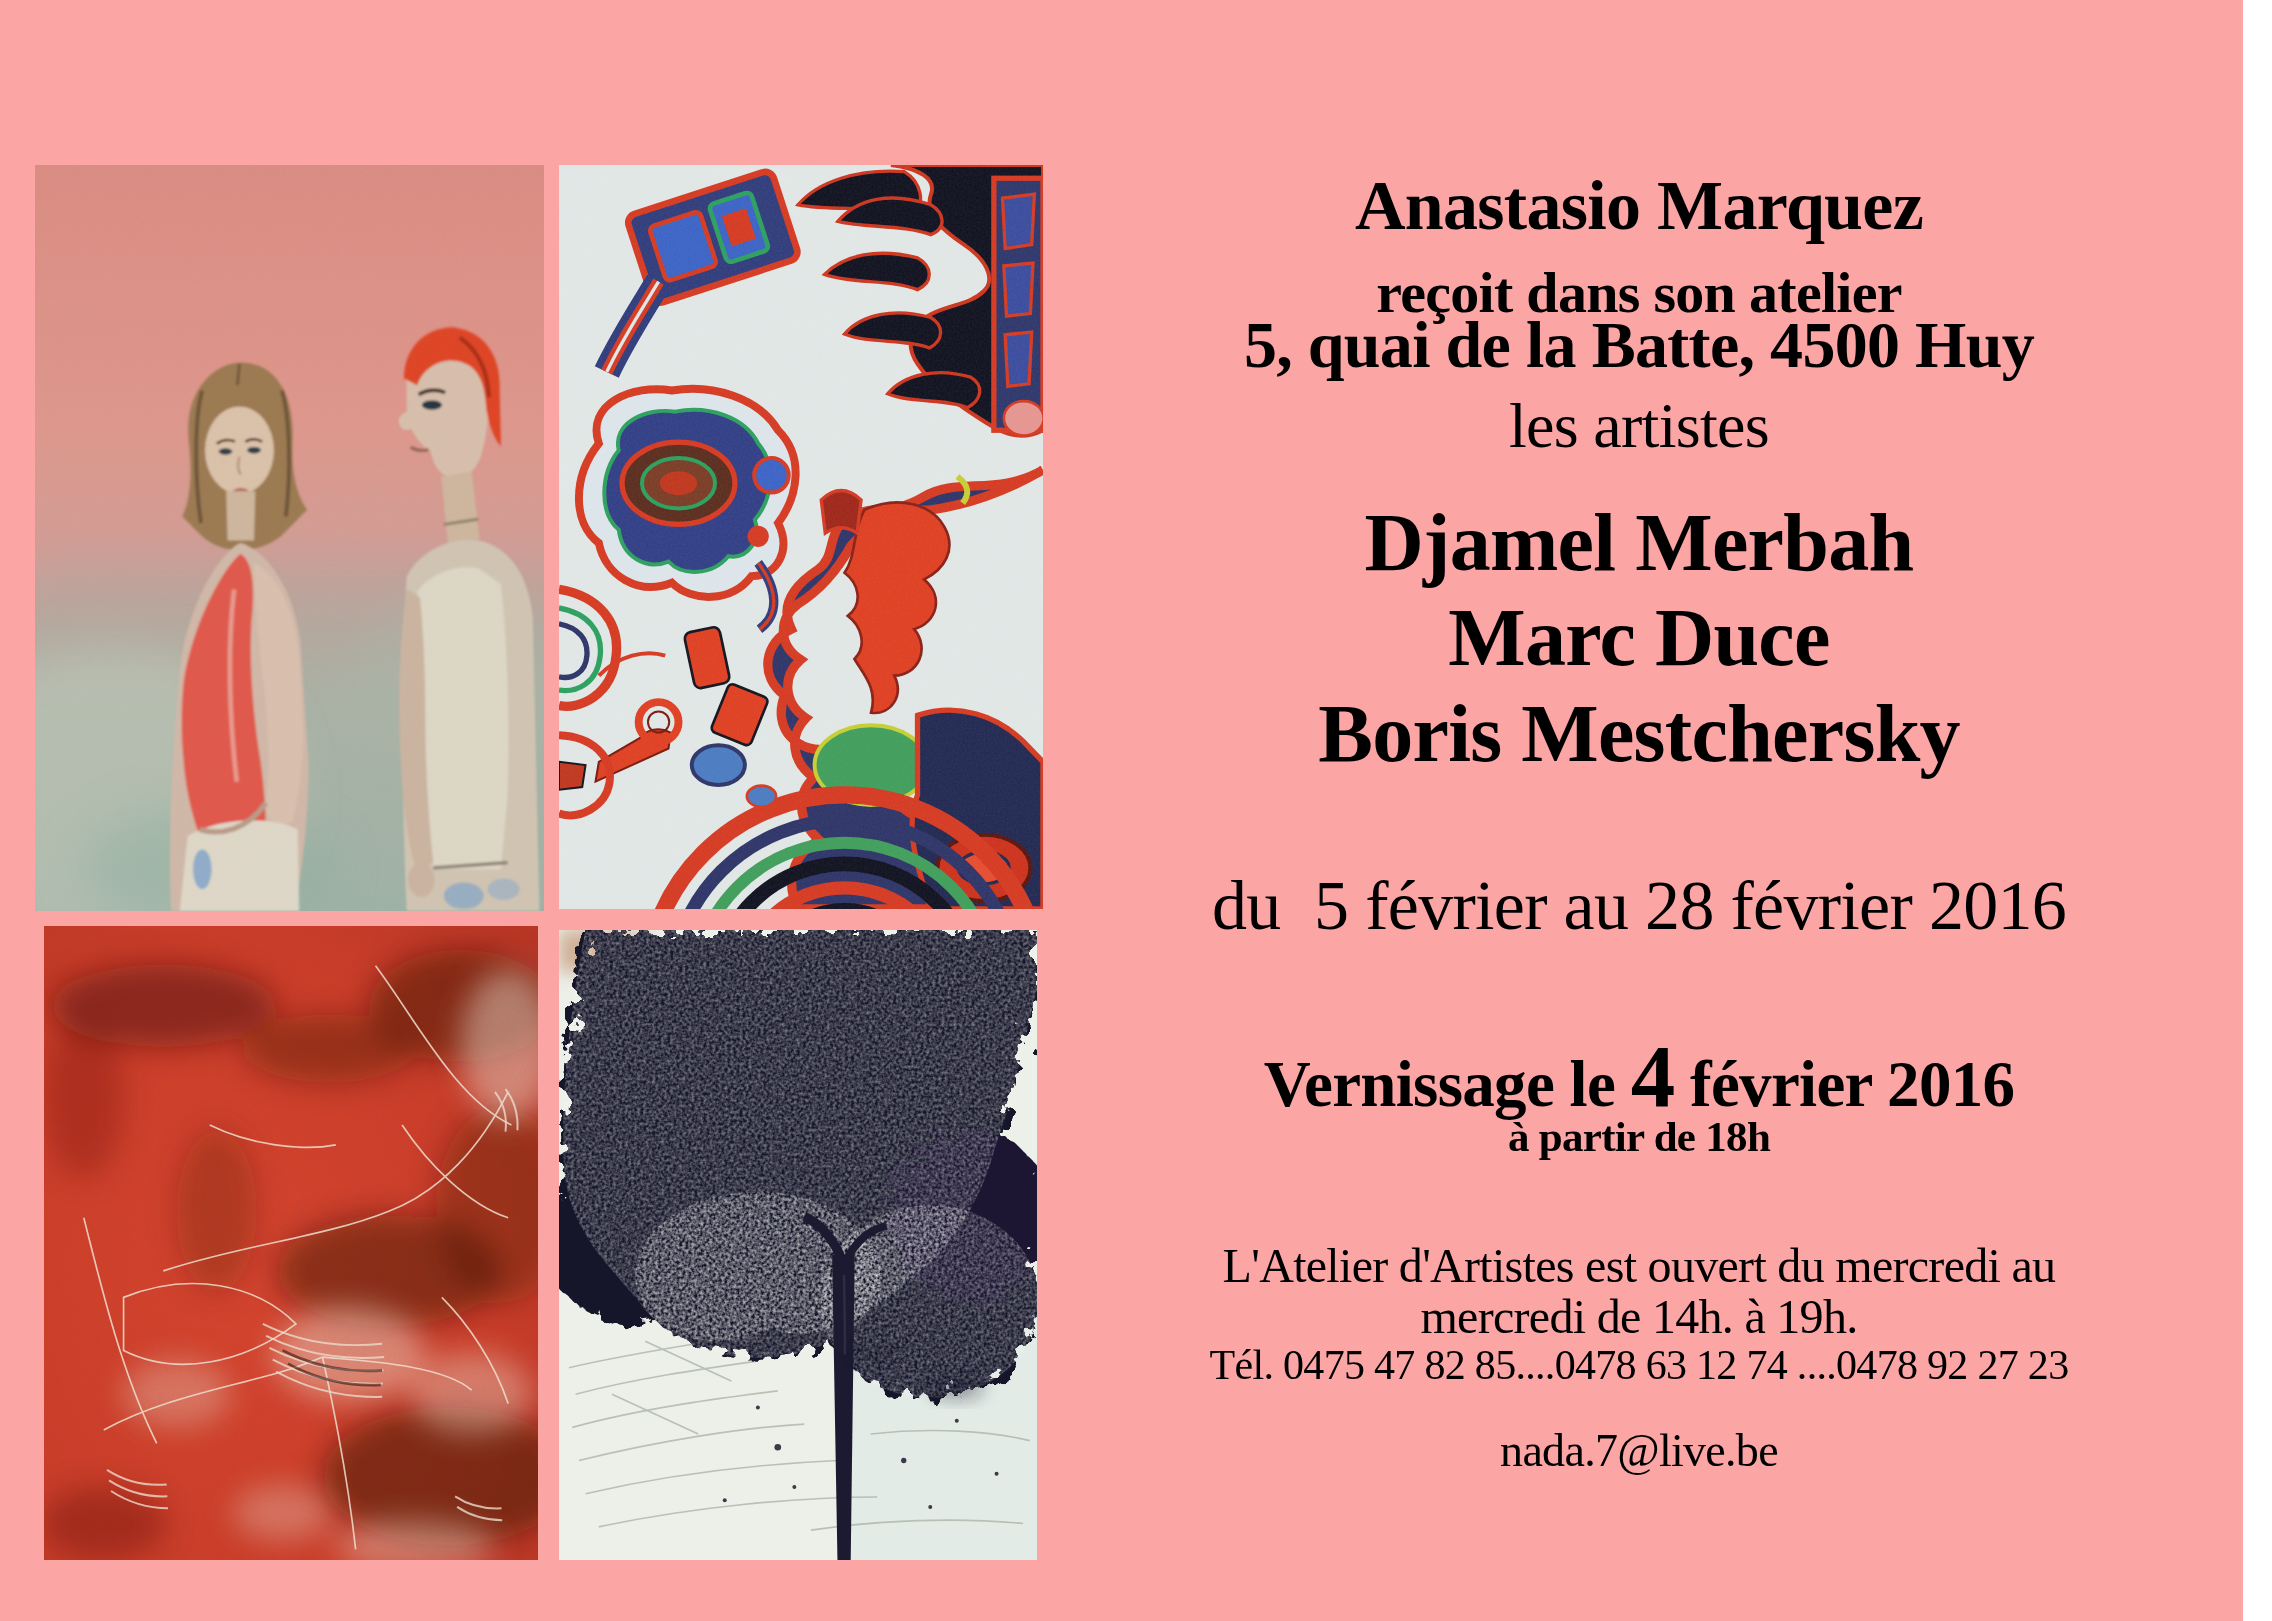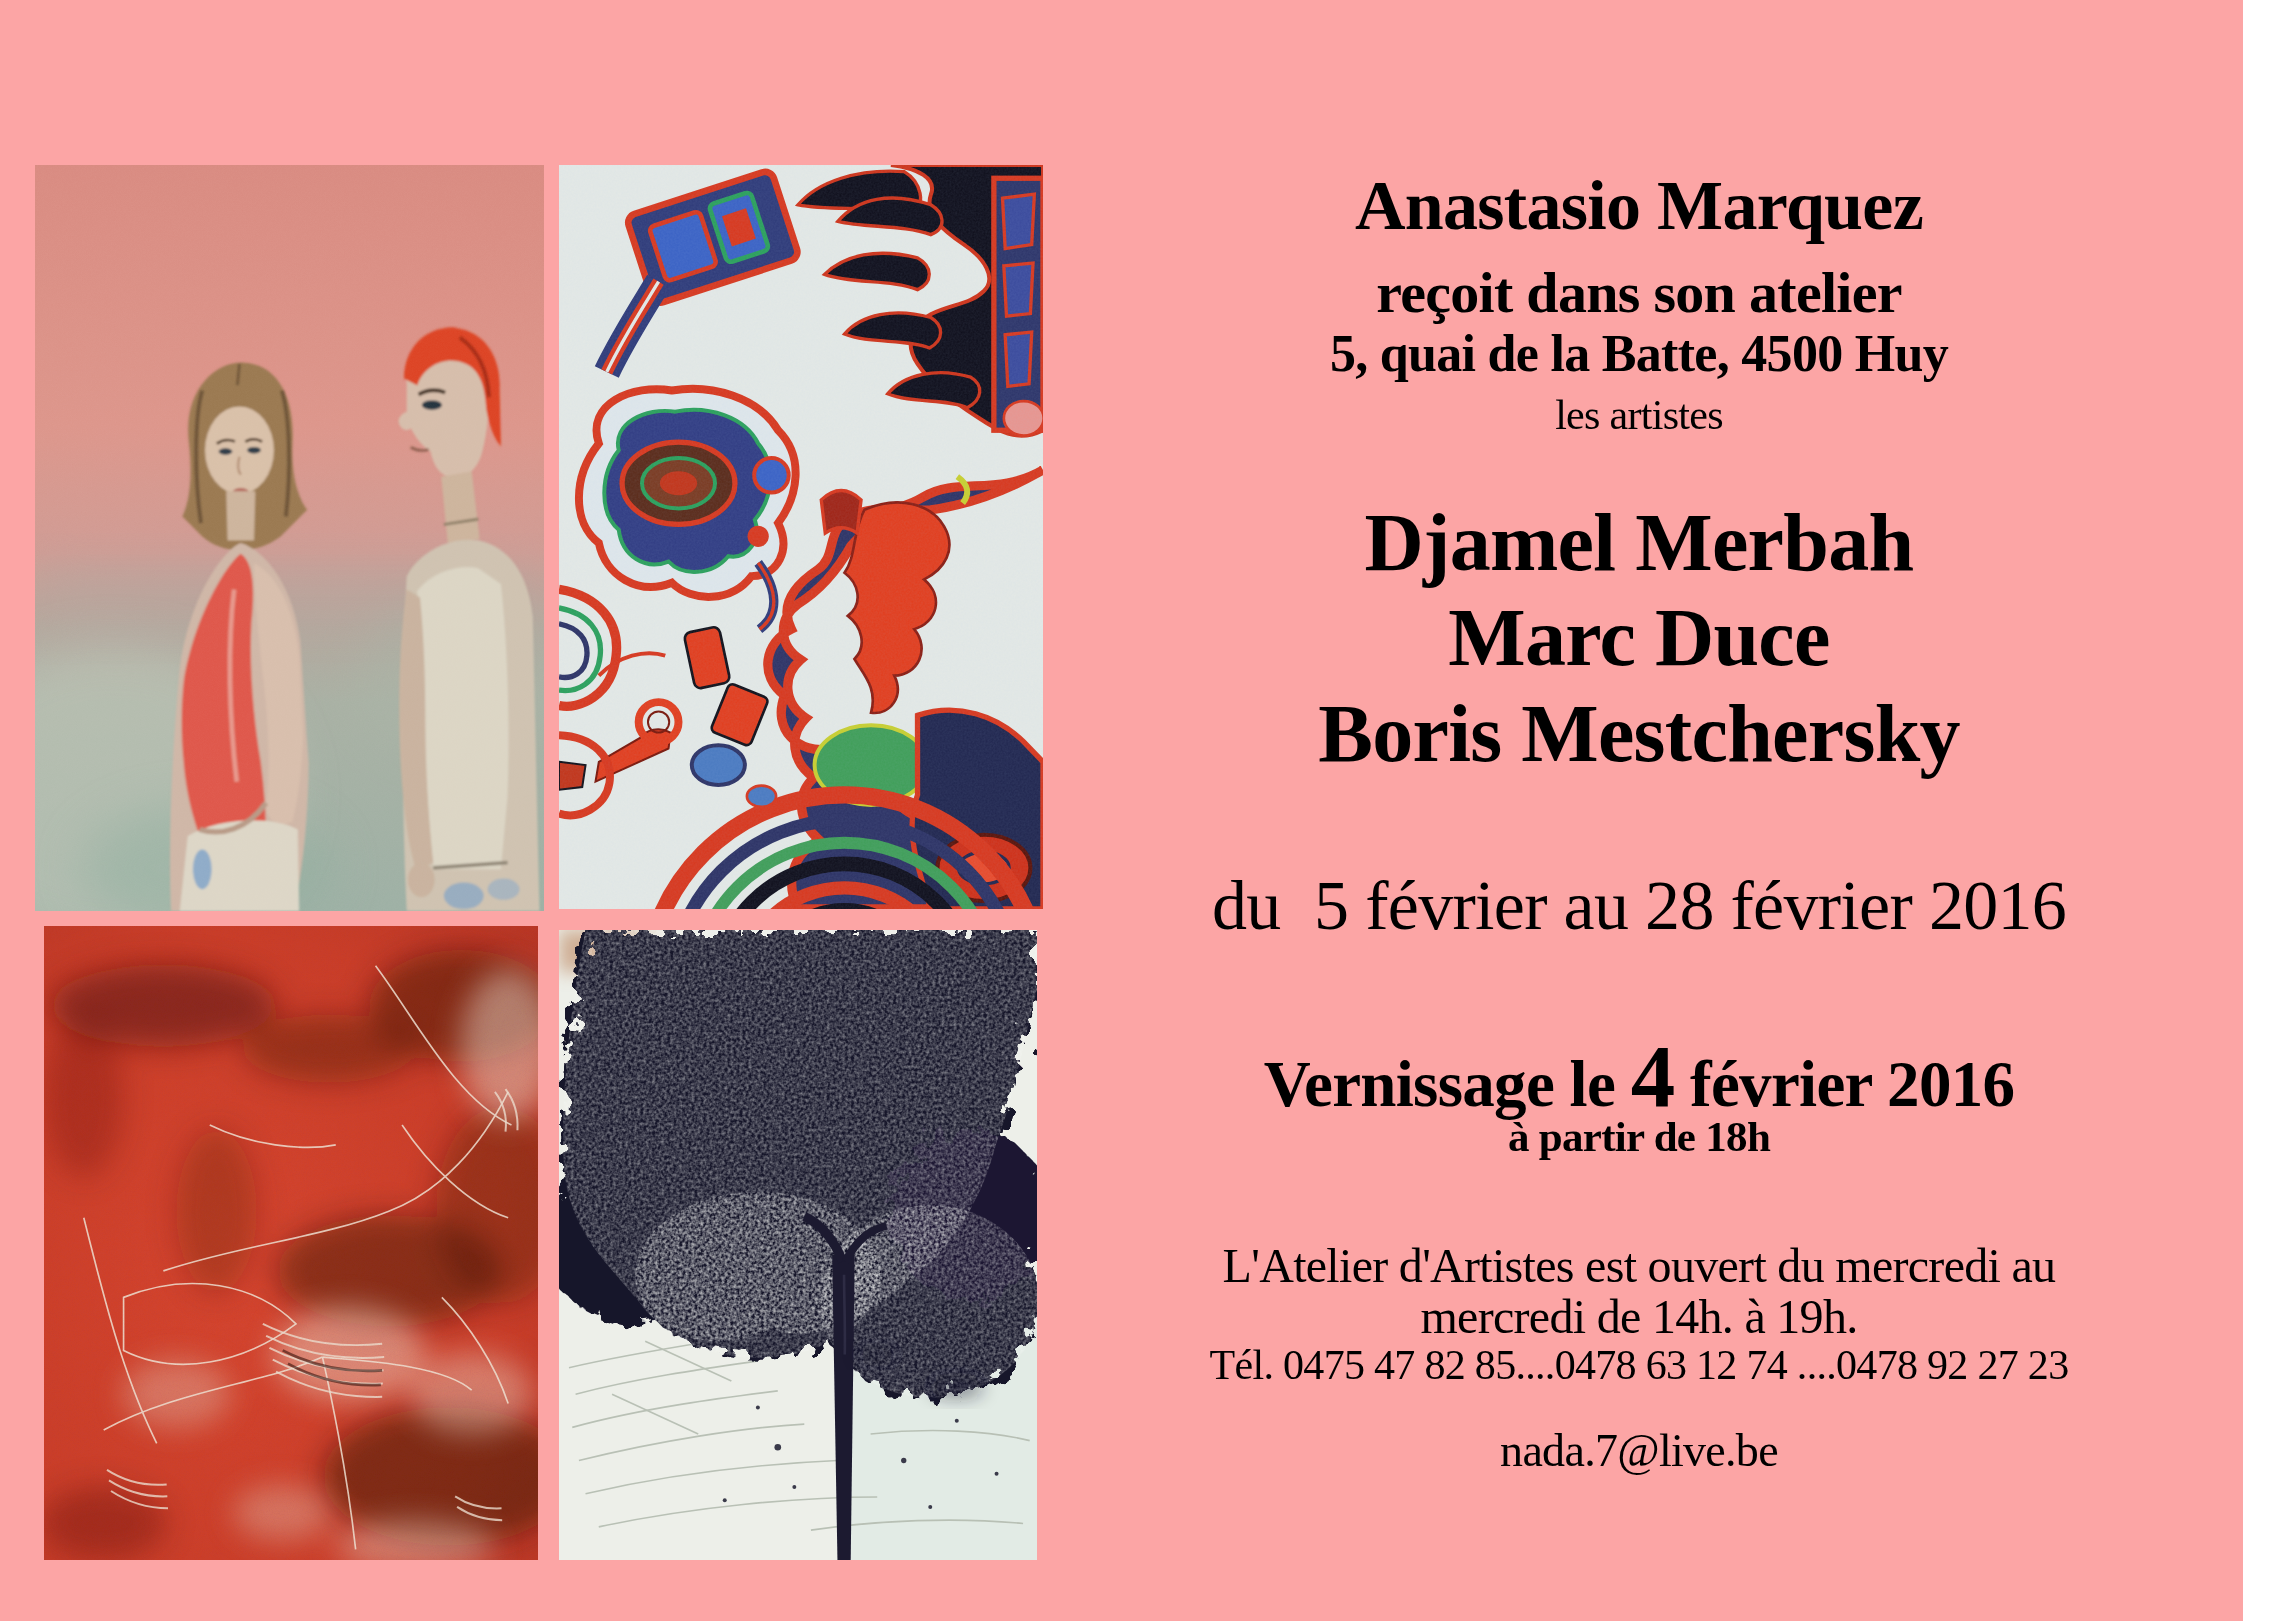--- a/index.html
+++ b/index.html
@@ -23,22 +23,22 @@
     position:absolute;
     left:1042px;width:1194px;
     text-align:center;
     line-height:1;
     white-space:pre;
     letter-spacing:-0.7px;
   }
   .b{font-weight:bold;}
   .l-host   {top:171px; font-size:70px;}
   .l-intro  {top:264px; font-size:58px;font-family:Liberation Serif, serif;}
-  .l-addr   {top:328px; font-size:52px;}
-  .l-lesart {top:394px; font-size:42px;}
+  .l-addr   {top:312px; font-size:66px;}
+  .l-lesart {top:394px; font-size:64px;}
   .l-a0     {top:502px; font-size:82px;}
   .l-a1     {top:597px; font-size:82px;}
   .l-a2     {top:693px;font-size:82px;}
   .l-dates  {top:871px;font-size:70px;}
   .l-vern   {top:1032px;font-size:65px;}
   .l-vern .day{font-size:89px;}
   .l-time   {top:1115px;font-size:43px;}
   .l-open1  {top:1242px;font-size:48px;}
   .l-open2  {top:1293px;font-size:48px;}
   .l-phone  {top:1344px;font-size:42px;}

